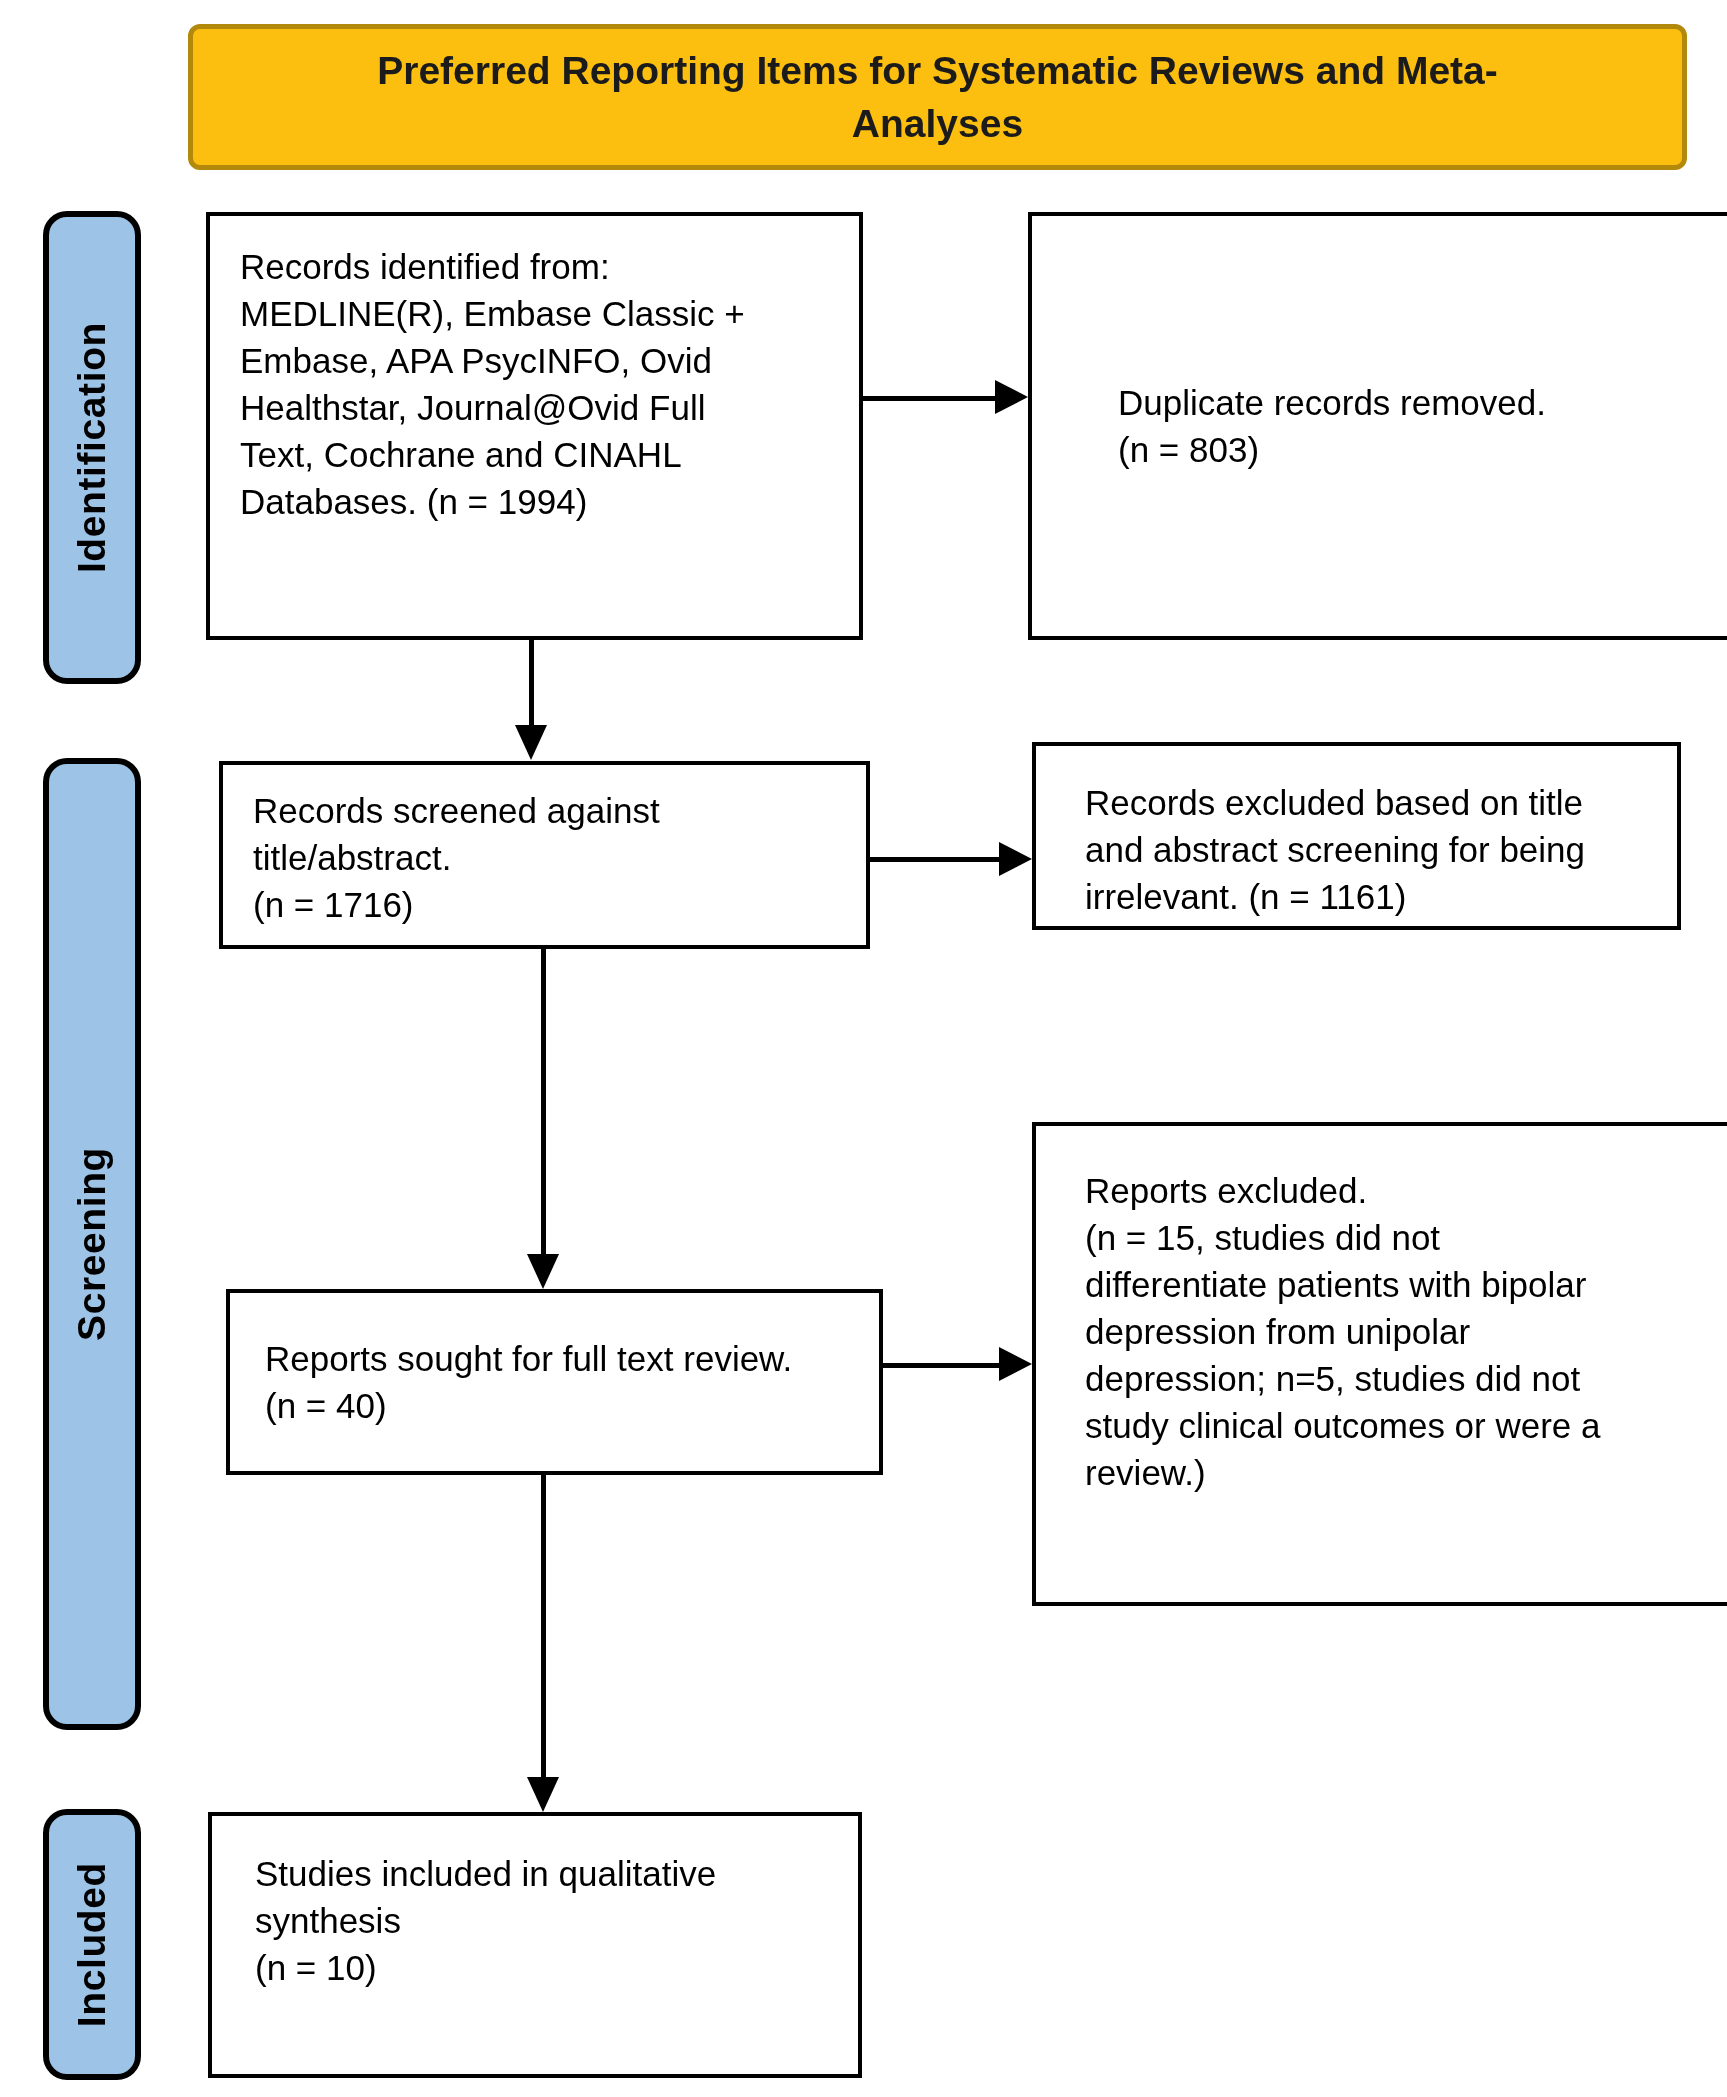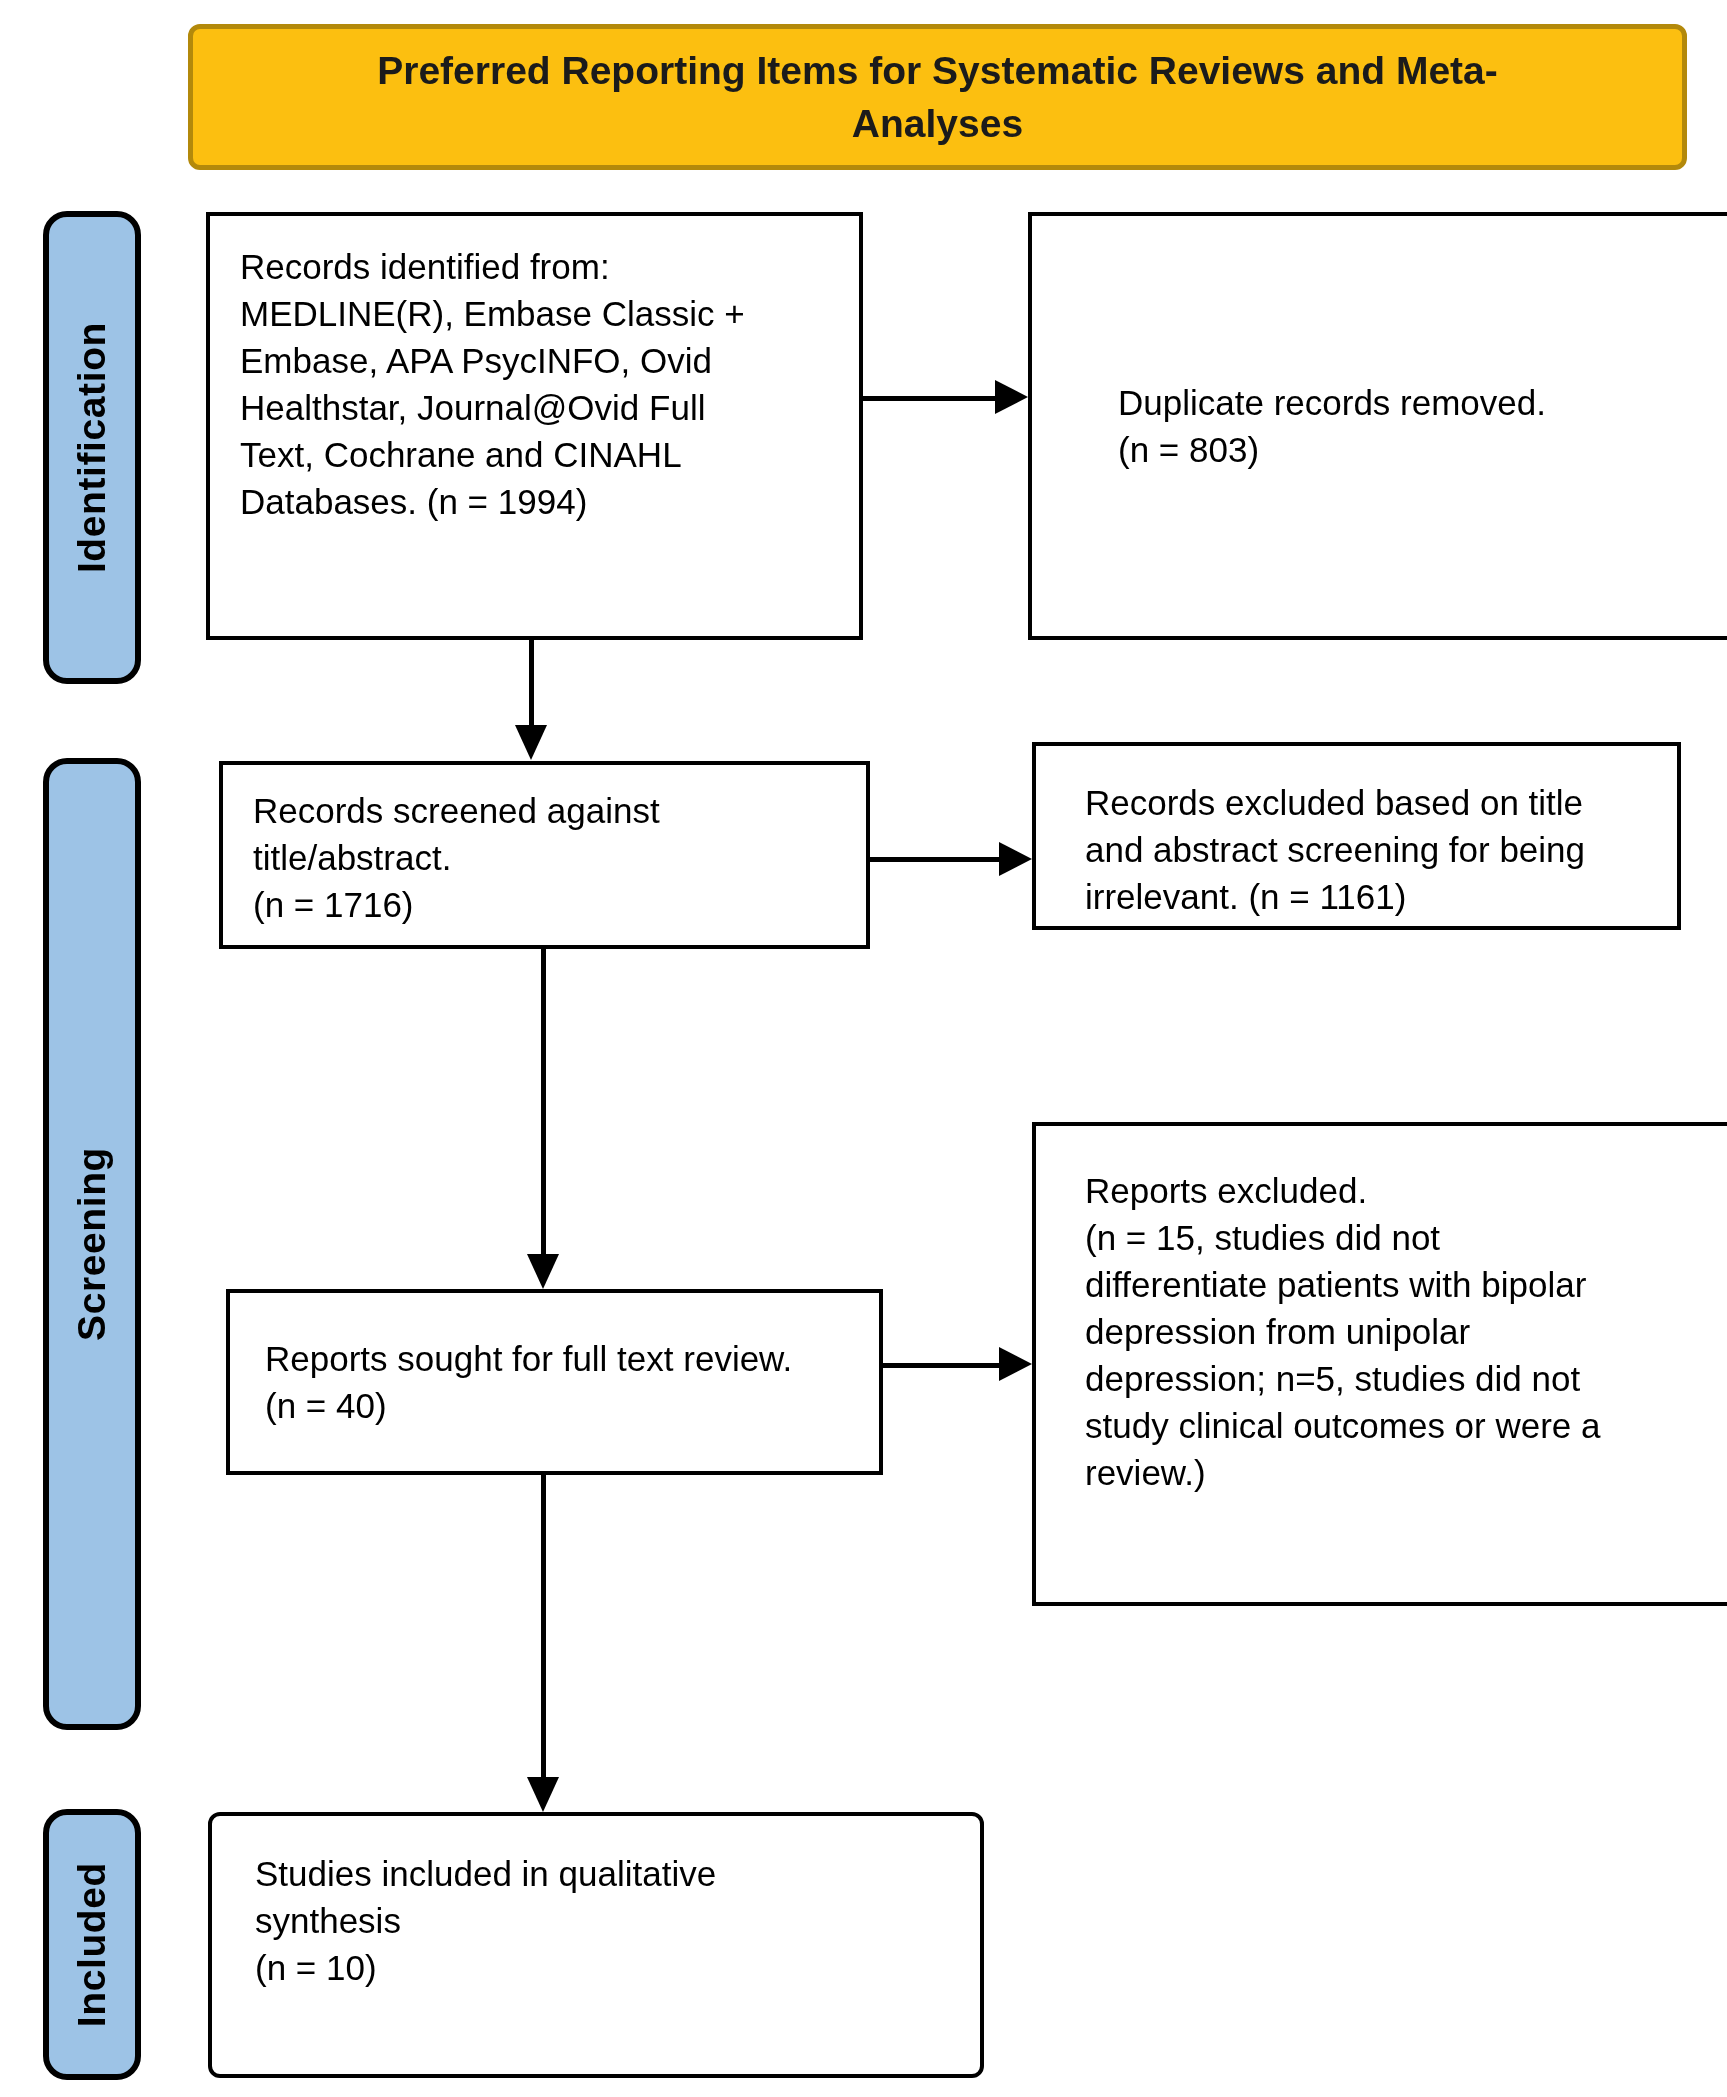--- a/index.html
+++ b/index.html
@@ -108,21 +108,21 @@
   <div class="box" style="left:1032px;top:1122px;width:751px;height:484px;padding:41px 5.7px 0 49px;">
     <div class="txt">Reports excluded.
 (n = 15, studies did not
 differentiate patients with bipolar
 depression from unipolar
 depression; n=5, studies did not
 study clinical outcomes or were a
 review.)</div>
   </div>
 
-  <div class="box" style="left:208px;top:1812px;width:776px;height:266px;padding:34px 5.7px 0 43px;border-radius:12px;">
+  <div class="box" style="left:208px;top:1812px;width:654px;height:266px;padding:34px 5.7px 0 43px;">
     <div class="txt">Studies included in qualitative
 synthesis
 (n = 10)</div>
   </div>
 
   <div class="vline" style="left:529px;top:638px;width:5.1px;height:89px;"></div>
   <div class="head-down" style="left:515px;top:725px;"></div>
 
   <div class="hline" style="left:860px;top:396px;width:140px;height:5.1px;"></div>
   <div class="head-right" style="left:995px;top:380px;"></div>

